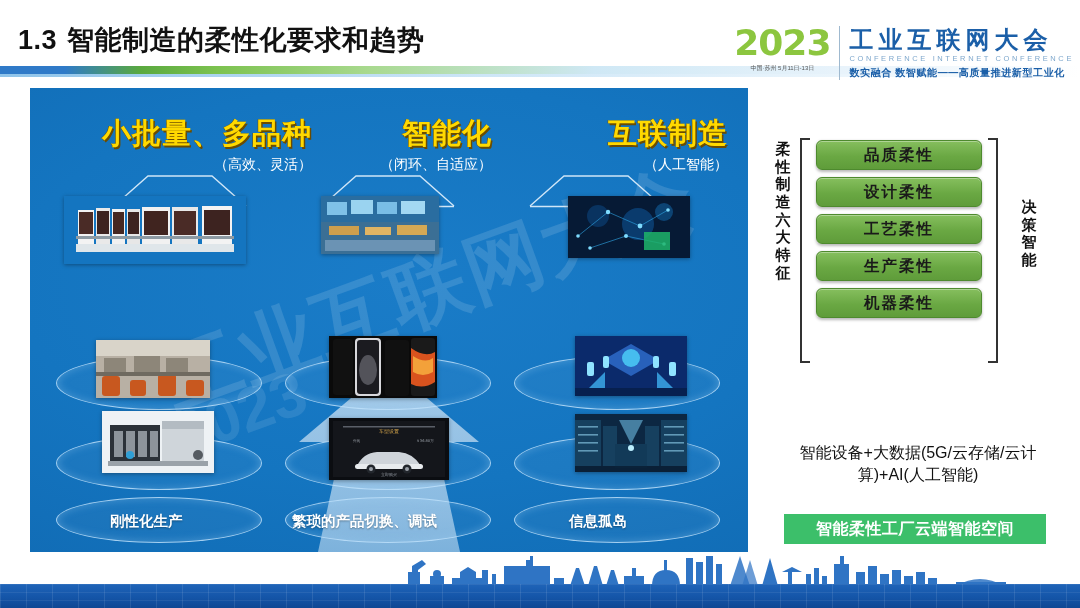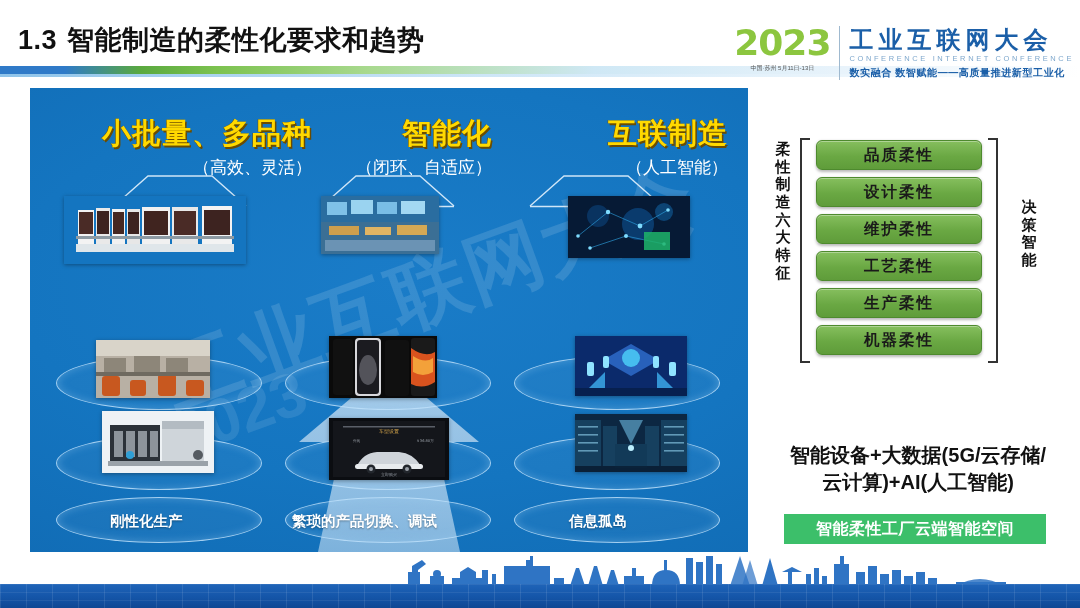--- a/index.html
+++ b/index.html
@@ -76,21 +76,21 @@
   }
 
   
   .col-heads { position: absolute; left: 0; top: 26px; width: 100%; height: 90px; }
   .colh { position: absolute; text-align: right; }
   .colh .big {
     font-size: 29px; font-weight: bold; color: #ffd900;
     text-shadow: 1.5px 1.5px 0 #6b4c00, -0.5px -0.5px 0 #6b4c00;
     white-space: nowrap; letter-spacing: 1px;
   }
-  .colh .sub { font-size: 17px; color: #ffffff; margin-top: 2px; white-space: nowrap; }
+  .colh .sub { font-size: 14px; color: #ffffff; margin-top: 2px; white-space: nowrap; }
   .colh-1 { left: 10px;  width: 272px; }
   .colh-2 { left: 262px; width: 200px; }
   .colh-3 { left: 468px; width: 230px; }
 
   
   .funnel { position: absolute; top: 84px; height: 36px; }
   .funnel svg { display: block; }
   .f1 { left: 82px; }
   .f2 { left: 290px; }
   .f3 { left: 498px; }
@@ -138,21 +138,21 @@
     height: 30px; margin-bottom: 7px; border-radius: 6px;
     background: linear-gradient(to bottom, #86bf5e 0%, #6aa843 55%, #5f9c3a 100%);
     border: 1px solid #4e8a2e;
     box-shadow: 0 1.5px 3px rgba(0,0,0,0.28), inset 0 1px 0 rgba(255,255,255,0.35);
     display: flex; align-items: center; justify-content: center;
     font-size: 15.5px; font-weight: bold; color: #1a1a1a;
     letter-spacing: 2px;
   }
   .tech-text {
     position: absolute; left: 10px; top: 310px; width: 276px;
-    font-size: 20px; font-weight: bold; color: #111; line-height: 1.35;
+    font-size: 16px; font-weight: normal; color: #111; line-height: 1.35;
     text-align: center;
   }
   .green-banner {
     position: absolute; left: 14px; top: 382px; width: 262px; height: 30px;
     background: #3cbf6a; display: flex; align-items: center; justify-content: center;
     font-size: 16px; font-weight: bold; color: #ffffff; letter-spacing: 0.5px;
   }
 
   
   .footer {
@@ -468,21 +468,20 @@
     <div class="vlabel-right">
         <div>决</div>
         <div>策</div>
         <div>智</div>
         <div>能</div>
       </div>
 
     <div class="boxes">
       <div class="gbox">品质柔性</div>
       <div class="gbox">设计柔性</div>
-      <div class="gbox">维护柔性</div>
       <div class="gbox">工艺柔性</div>
       <div class="gbox">生产柔性</div>
       <div class="gbox">机器柔性</div>
     </div>
 
     <div class="tech-text">智能设备+大数据(5G/云存储/云计算)+AI(人工智能)</div>
     <div class="green-banner">智能柔性工厂云端智能空间</div>
   </div>
 
   <div class="footer">

